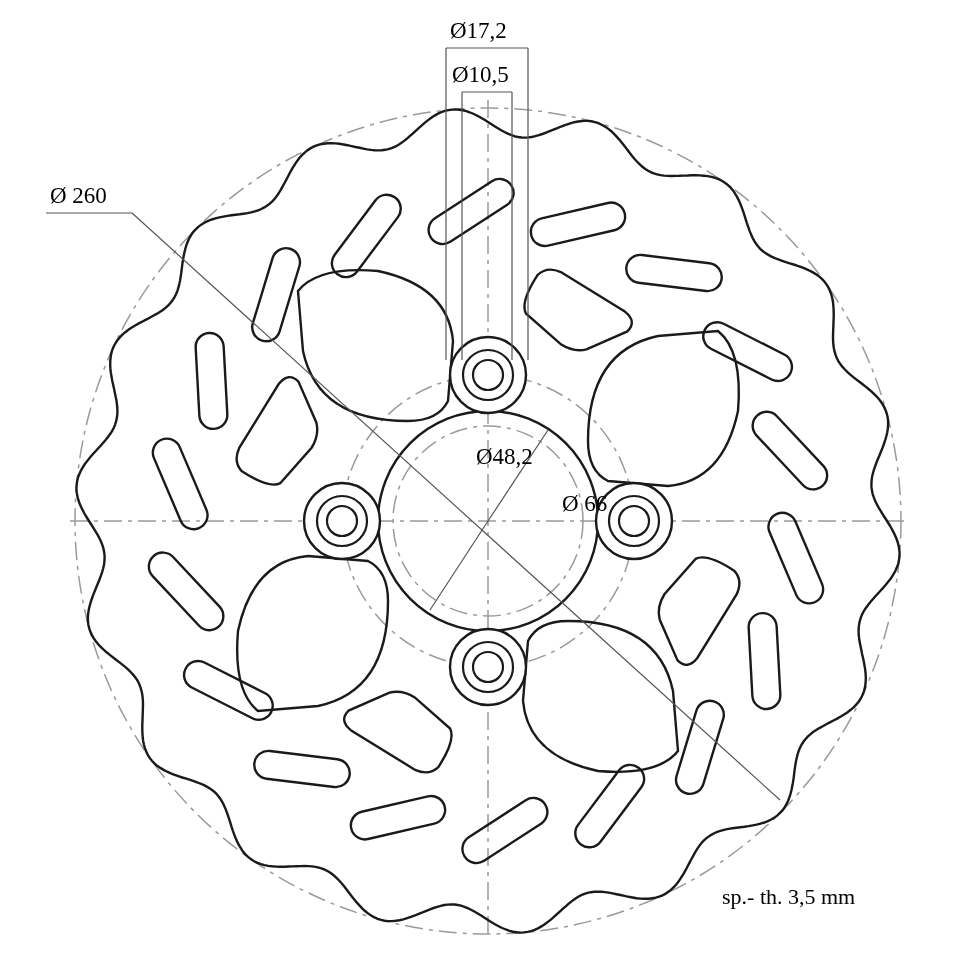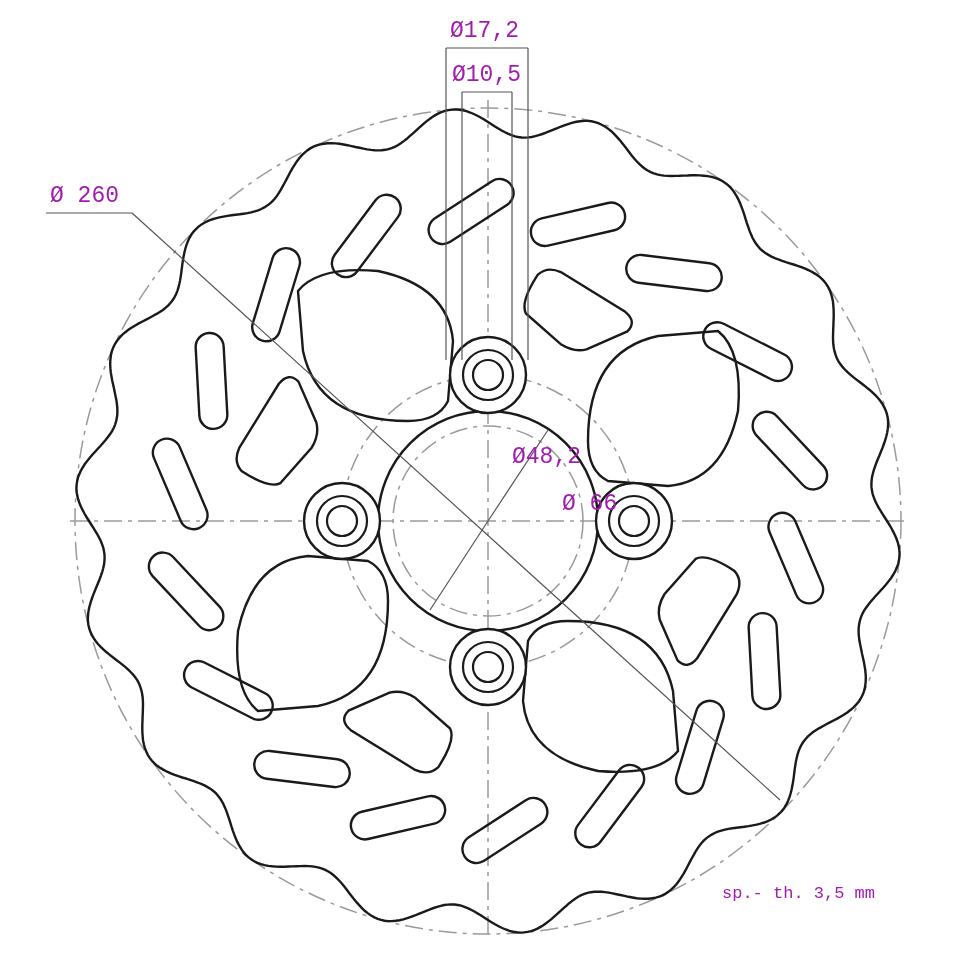--- a/index.html
+++ b/index.html
@@ -1,19 +1,19 @@
 <!DOCTYPE html>
 <html><head>
 <meta charset="utf-8">
 <style>
   html,body{margin:0;padding:0;background:#fff;}
   body{width:960px;height:965px;overflow:hidden;font-family:"Liberation Sans",sans-serif;}
   #stage{position:absolute;left:0;top:0;width:960px;height:965px;}
-  .lbl{position:absolute;font-family:Liberation Mono, monospace;color:#a21caf;font-size:23px;white-space:nowrap;}
-  .note{font-size:17px;}
+  .lbl{position:absolute;font-family:Liberation Serif, serif;color:#000000;font-size:23px;white-space:nowrap;}
+  .note{font-size:22px;}
 </style>
 </head>
 <body>
 
 <div id="stage">
   <svg id="svg" width="960" height="965" viewBox="0 0 960 965">
     <g id="center-lines">
         <circle cx="488" cy="521" r="413" fill="none" stroke="#9a9a9a" stroke-width="1.5" stroke-dasharray="18 6 4 6"></circle>
         <circle cx="488" cy="521" r="146" fill="none" stroke="#9a9a9a" stroke-width="1.5" stroke-dasharray="18 6 4 6"></circle>
         <circle cx="488" cy="521" r="95" fill="none" stroke="#9a9a9a" stroke-width="1.5" stroke-dasharray="18 6 4 6"></circle>
@@ -76,16 +76,16 @@
         <line x1="512" y1="92" x2="512" y2="360" stroke="#555" stroke-width="1.2"></line>
         <line x1="462" y1="92" x2="512" y2="92" stroke="#555" stroke-width="1.2"></line>
         <line x1="488" y1="521" x2="430" y2="610" stroke="#555" stroke-width="1.2"></line>
         <line x1="488" y1="521" x2="548" y2="430" stroke="#555" stroke-width="1.2"></line>
       </g>
   </svg>
 
   <div class="lbl" style="left:50px;top:183px;">Ø 260</div>
   <div class="lbl" style="left:450px;top:18px;">Ø17,2</div>
   <div class="lbl" style="left:452px;top:62px;">Ø10,5</div>
-  <div class="lbl" style="left:512px;top:444px;">Ø48,2</div>
+  <div class="lbl" style="left:476px;top:444px;">Ø48,2</div>
   <div class="lbl" style="left:517px;top:491px;margin-left:45px;">Ø 66</div>
   <div class="lbl note" style="left:722px;top:884px;">sp.- th. 3,5 mm</div>
 </div>
 
 </body></html>

